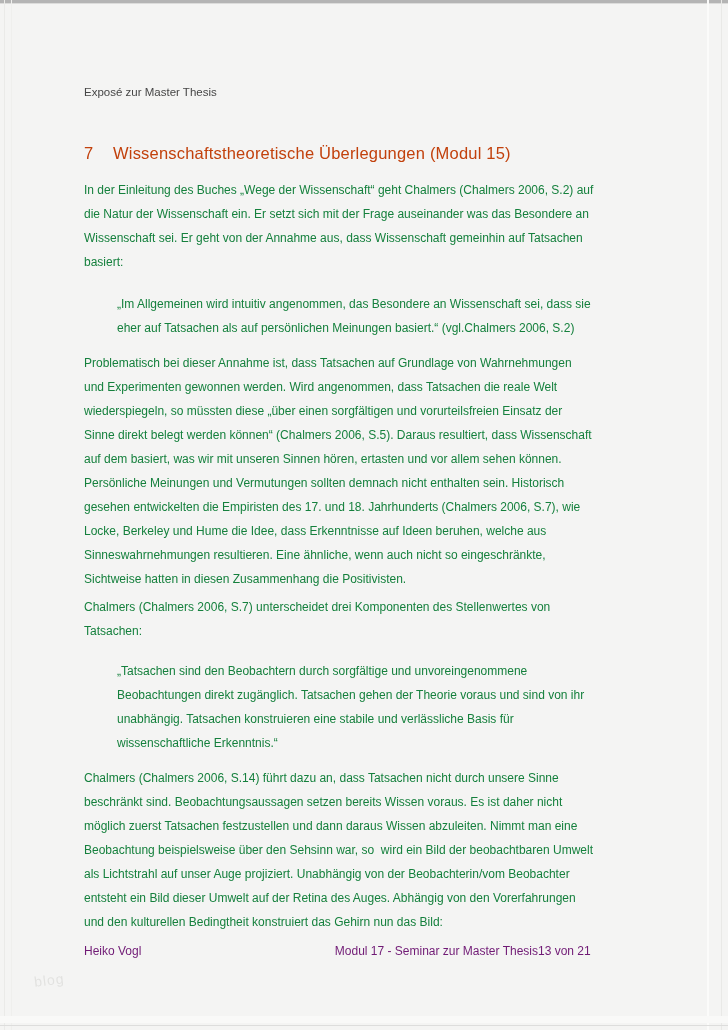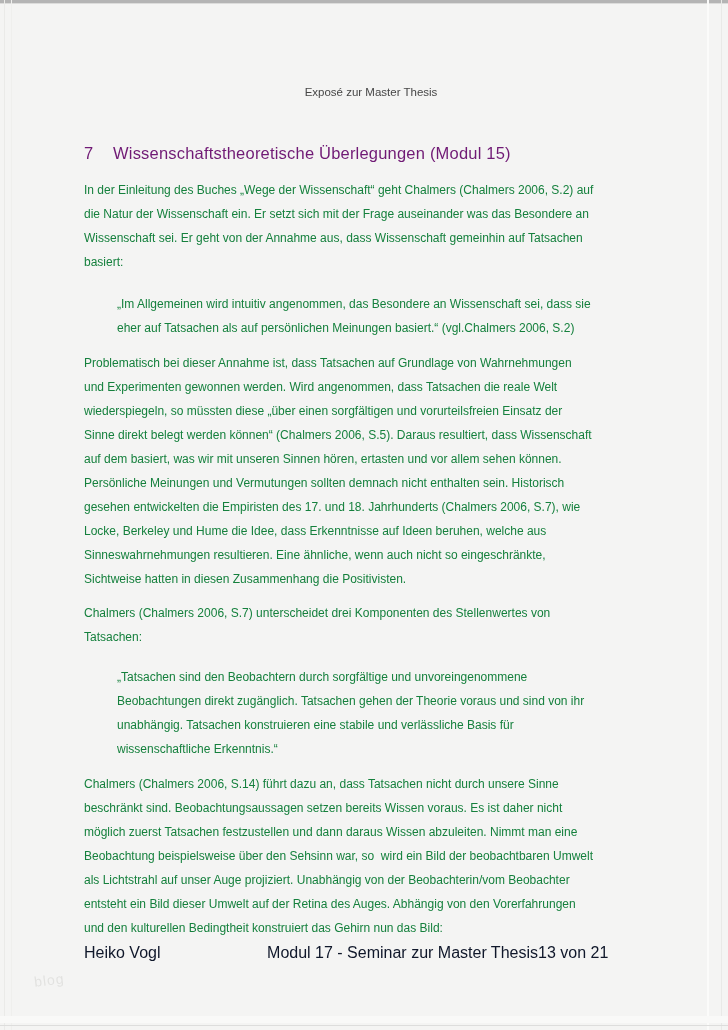--- a/index.html
+++ b/index.html
@@ -30,61 +30,60 @@
   .edge-left-2 { position: absolute; top: 0; bottom: 0; left: 11px; width: 1px; background: #efefed; }
   .edge-right-1 { position: absolute; top: 0; bottom: 0; left: 707px; width: 2px; background: #fbfbfa; }
   .edge-right-2 { position: absolute; top: 0; bottom: 0; left: 721px; width: 1px; background: #e9e9e7; }
   .edge-bottom-strip { position: absolute; left: 0; right: 0; top: 1016px; height: 7px; background: #f9f9f8; }
   .edge-bottom-line  { position: absolute; left: 0; right: 0; top: 1025px; height: 1px; background: #dddddc; }
 
   
   .running-header {
     position: absolute;
     top: 86px; left: 84px; width: 574px;
-    text-align: center;
     font-size: 11.5px;
     color: #464646;
   }
 
   
   .chapter-heading {
     position: absolute;
     top: 144px; left: 84px; width: 600px;
     font-size: 16.5px;
     letter-spacing: 0.2px;
-    color: #701a75;
+    color: #c2410c;
     white-space: nowrap;
   }
   .chapter-heading .h-num { display: inline-block; min-width: 29px; }
 
   
   .body-blocks {
     position: absolute;
     top: 178px; left: 84px; width: 590px;
     font-size: 12px;
     line-height: 24px;
     color: #15803d;
   }
   .tblock { white-space: pre-wrap; margin: 0; }
   .tblock.quote { margin-left: 33px; }
   .b0 { margin-bottom: 18px; }
   .b1 { margin-bottom: 11px; }
-  .b2 { margin-bottom: 10px; }
+  .b2 { margin-bottom: 4px; }
   .b3 { margin-bottom: 16px; }
   .b4 { margin-bottom: 11px; }
 
   
   .page-footer {
     position: absolute;
     top: 944px; left: 84px; width: 574px;
     display: flex;
     justify-content: space-between;
     align-items: baseline;
-    font-size: 16px;
-    color: #0f172a;
+    font-size: 12px;
+    color: #701a75;
   }
   .page-footer .f-center { text-align: right; flex: 1; }
   .page-footer .f-left  { min-width: 120px; text-align: left; }
   .page-footer .f-right { min-width: 120px; }
 
   
   .watermark {
     position: absolute;
     top: 972px; left: 34px;
     font-size: 14px;

